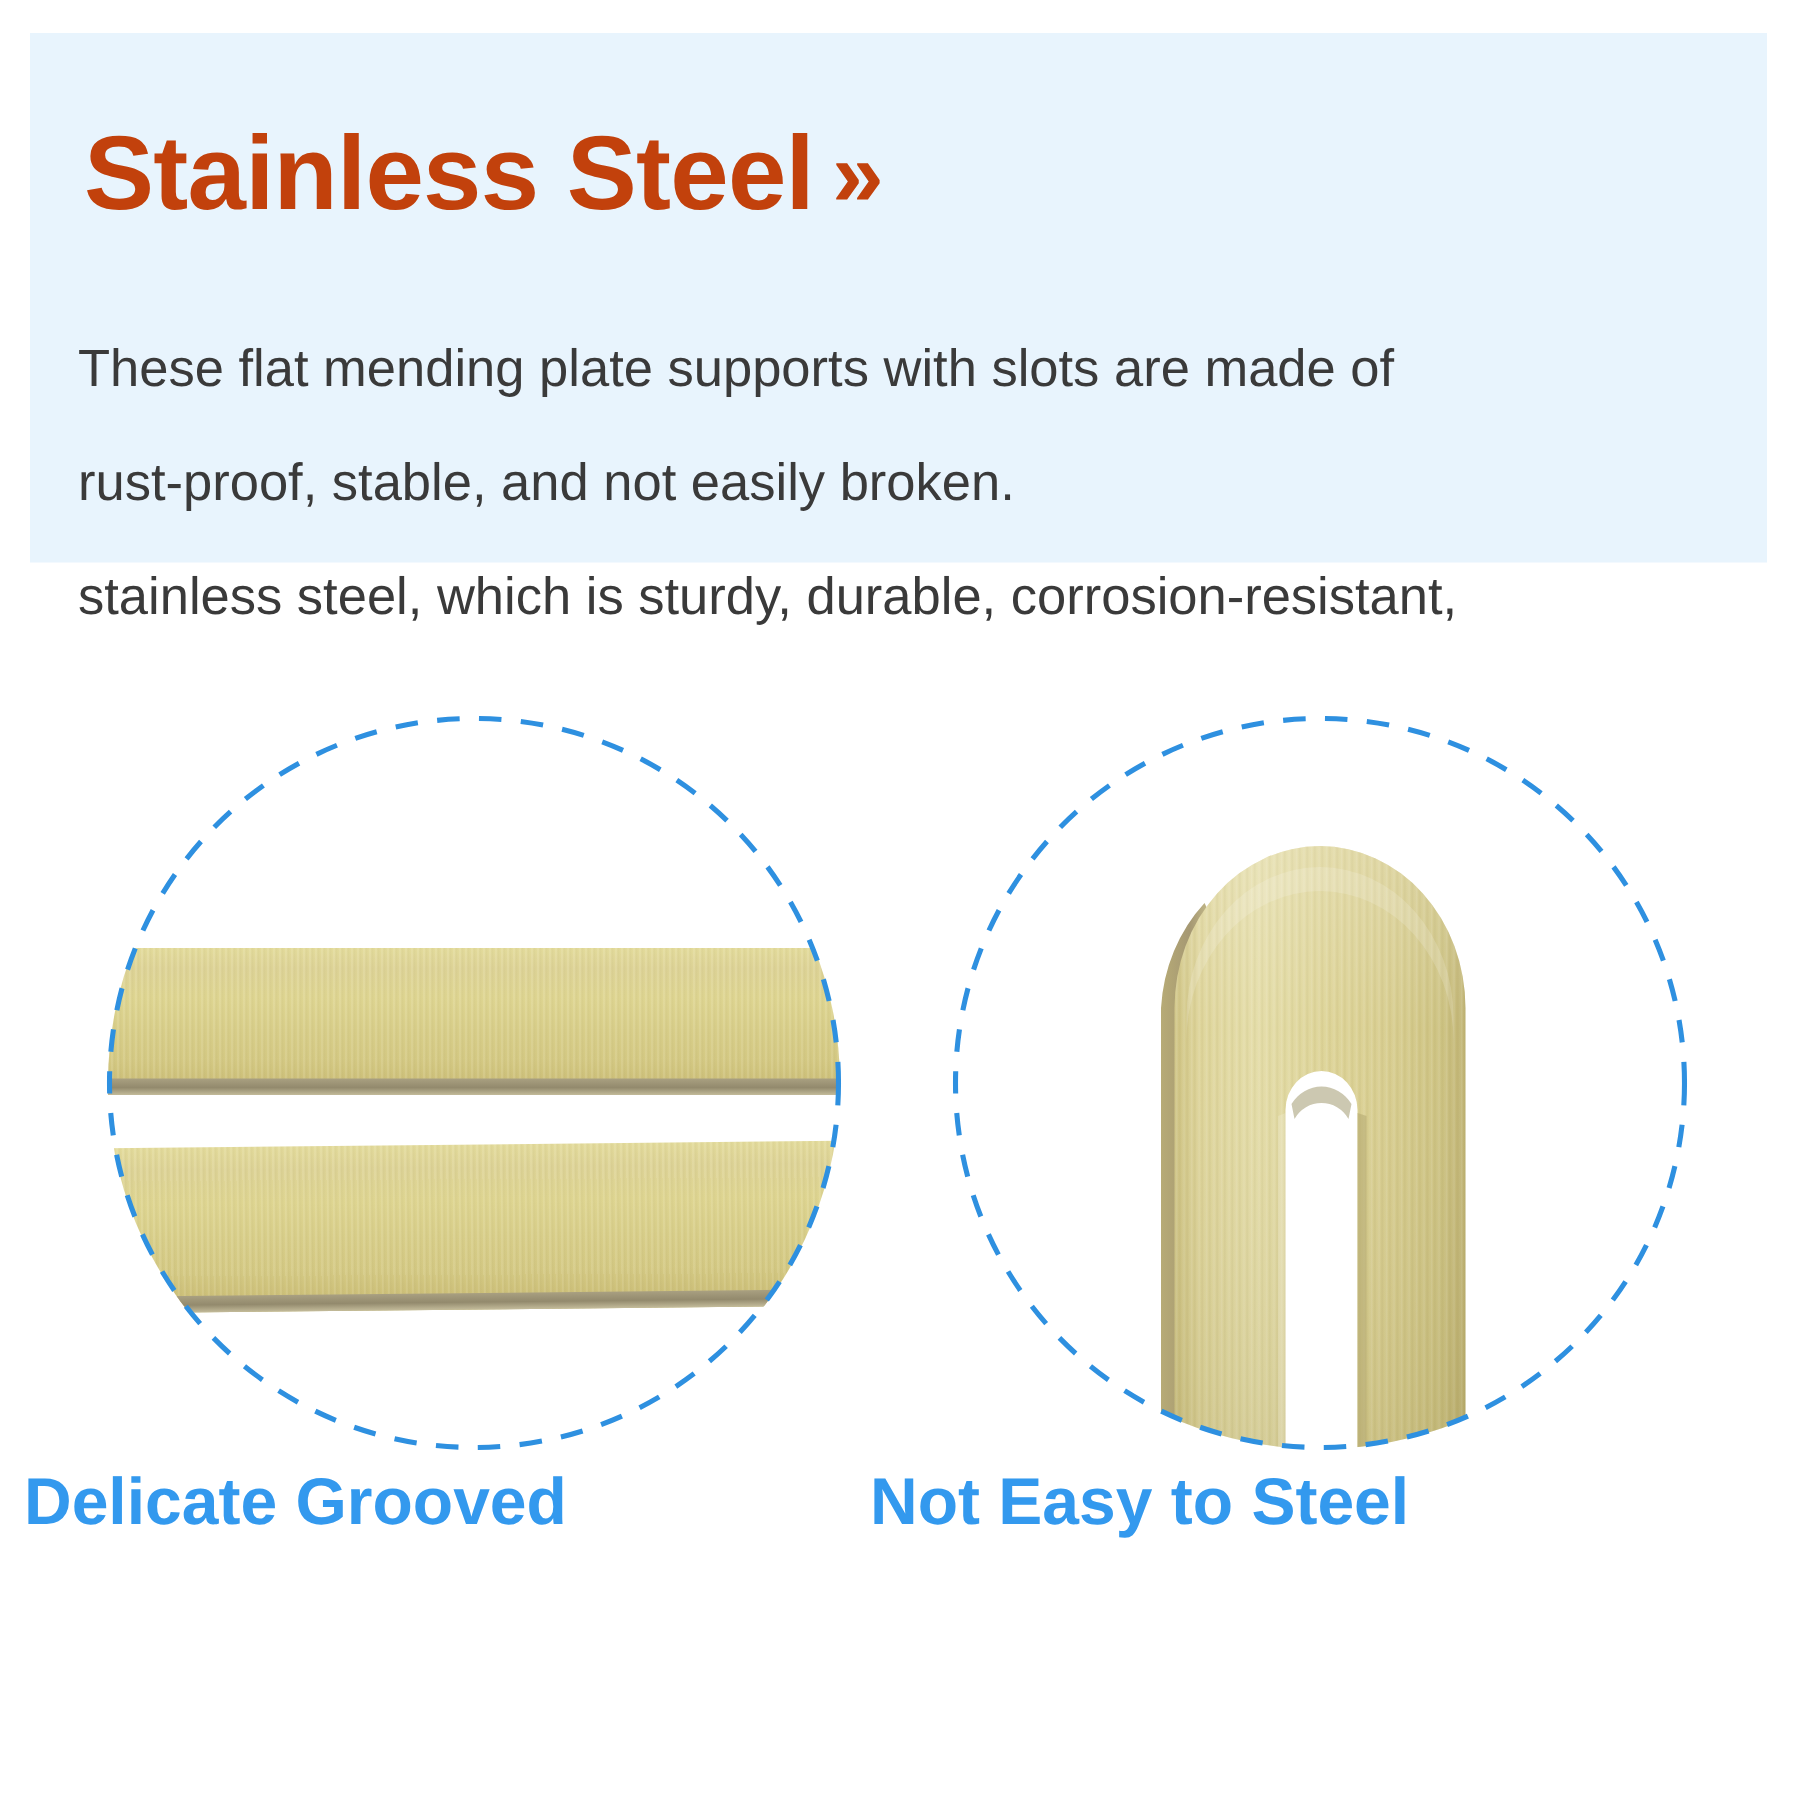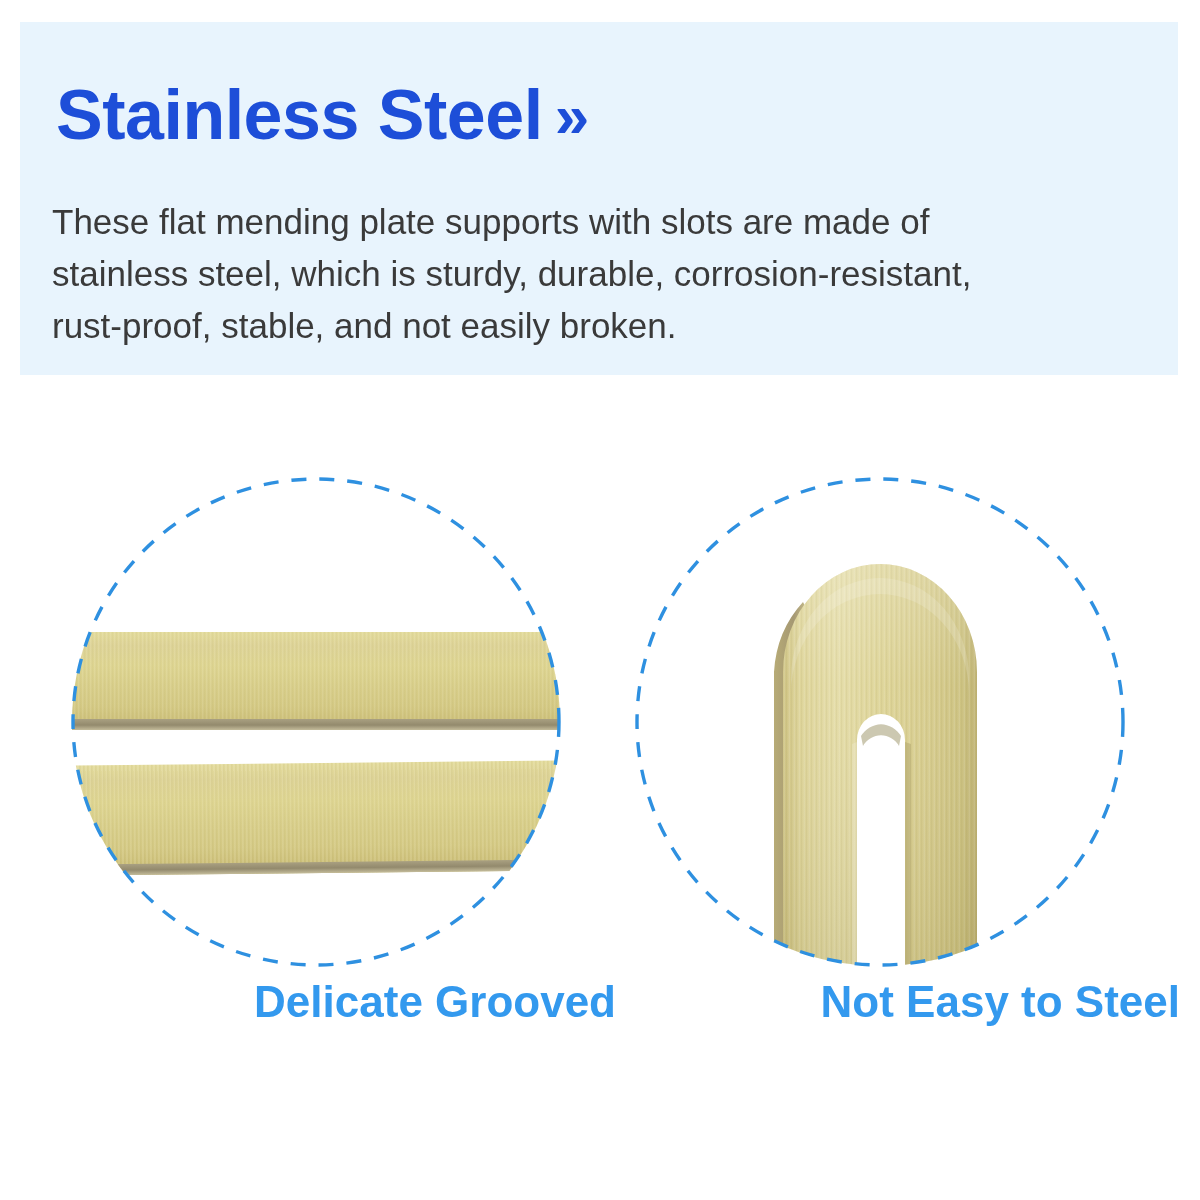--- a/index.html
+++ b/index.html
@@ -25,42 +25,42 @@
     background: #e8f4fd;
     box-sizing: border-box;
   }
   .banner-title {
     position: absolute;
     left: 36px;
     top: 56px;
     font-size: 70px;
     line-height: 74px;
     font-weight: bold;
-    color: #1d4ed8;
+    color: #c2410c;
     letter-spacing: -0.5px;
     white-space: nowrap;
   }
   .banner-title .chev {
     font-size: 62px;
     letter-spacing: -8px;
     padding-left: 12px;
     display: inline-block;
     vertical-align: 2px;
   }
   .banner-desc {
     position: absolute;
     left: 32px;
     top: 174px;
     width: 1120px;
     font-size: 35px;
     line-height: 52px;
     color: #3a3a3a;
     font-weight: normal;
   }
-  .banner-desc .dline { display: block; white-space: nowrap; }
+  .banner-desc .dline { display: block; white-space: nowrap; margin-top: 24px; }
 
   
   .features {
     position: absolute;
     left: 0;
     top: 455px;
     width: 1200px;
     height: 620px;
   }
   .feature {
@@ -140,39 +140,39 @@
     top: 82px;
     width: 222px;
     height: 408px;
   }
 
   .caption {
     position: absolute;
     left: 0;
     top: 522px;
     width: 100%;
-    text-align: right;
+    text-align: left;
     font-size: 44px;
     font-weight: bold;
     color: #3399ee;
     white-space: nowrap;
   }
 </style>
 </head>
 <body>
 
 <div class="banner">
   <div class="banner-title">
     <span>Stainless Steel</span><span class="chev">»</span>
   </div>
 
   <div class="banner-desc">
     <span class="dline">These flat mending plate supports with slots are made of</span>
+    <span class="dline">rust-proof, stable, and not easily broken.</span>
     <span class="dline">stainless steel, which is sturdy, durable, corrosion-resistant,</span>
-    <span class="dline">rust-proof, stable, and not easily broken.</span>
   </div>
 </div>
 
 <div class="features">
 
   <div class="feature left">
     <div class="circle-wrap">
 
       <div class="clip-area">
         <div class="bar bar-top"></div>

